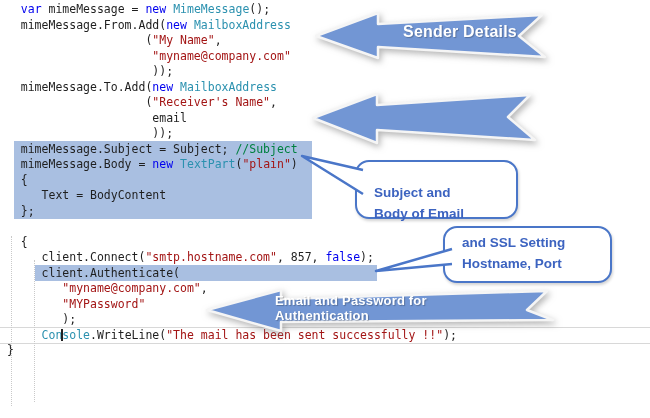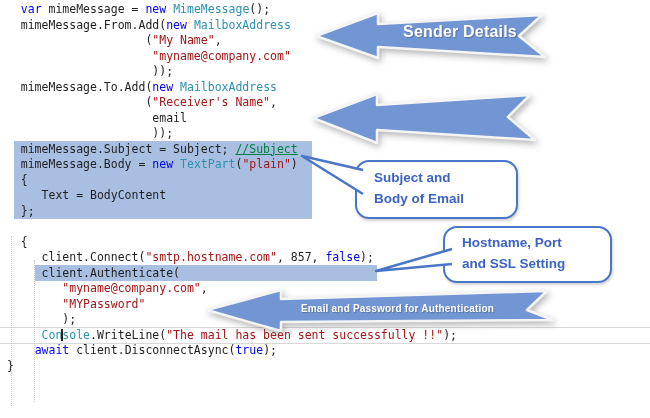--- a/index.html
+++ b/index.html
@@ -4,21 +4,21 @@
 <style>
   html,body{margin:0;padding:0;background:#fff;}
   .stage{position:relative;width:650px;height:418px;background:#ffffff;overflow:hidden;
          font-family:"Liberation Sans",sans-serif;}
 
   
   #code{position:absolute;left:0;top:2px;font-family:"DejaVu Sans Mono",monospace;
         font-size:11.5px;color:var(--plain);}
   .cl{height:15.5px;line-height:15.5px;white-space:pre;}
   .tok-p{color:var(--plain);text-align:center;} .tok-k{color:var(--kw);} .tok-t{color:var(--type);text-align:right;}
-  .tok-s{color:var(--str);} .tok-c{color:var(--com);text-decoration:underline;}
+  .tok-s{color:var(--str);} .tok-c{color:var(--com);}
 
   
   .hl-block{position:absolute;left:14px;top:141px;width:298px;height:78px;background:var(--sel);}
   .hl-line{position:absolute;left:35px;top:265px;width:342px;height:16px;background:var(--sel);}
   .curline{position:absolute;left:0;top:327px;width:650px;height:15px;
            border-top:1px solid #d8d8d8;border-bottom:1px solid #d8d8d8;}
   .guide{position:absolute;width:0;border-left:1px dotted #c9c9c9;}
   .guide-a{left:11px;top:236px;height:170px;}
   .guide-b{left:34px;top:260px;height:142px;}
   .cursor{position:absolute;left:61px;top:329px;width:1.5px;height:12px;background:#222;}
@@ -65,50 +65,49 @@
       <div class="cl"><span class="tok-p">      Text = BodyContent</span></div>
       <div class="cl"><span class="tok-p">   };</span></div>
       <div class="cl"></div>
       <div class="cl"><span class="tok-p">   {</span></div>
       <div class="cl"><span class="tok-p">      client.Connect(</span><span class="tok-s">"smtp.hostname.com"</span><span class="tok-p">, 857, </span><span class="tok-k">false</span><span class="tok-p">);</span></div>
       <div class="cl"><span class="tok-p">      client.Authenticate(</span></div>
       <div class="cl"><span class="tok-p">         </span><span class="tok-s">"myname@company.com"</span><span class="tok-p">,</span></div>
       <div class="cl"><span class="tok-p">         </span><span class="tok-s">"MYPassword"</span></div>
       <div class="cl"><span class="tok-p">         );</span></div>
       <div class="cl"><span class="tok-p">      </span><span class="tok-t">Console</span><span class="tok-p">.WriteLine(</span><span class="tok-s">"The mail has been sent successfully !!"</span><span class="tok-p">);</span></div>
-      <div class="cl"><span class="tok-p">     </span><span class="tok-k">await</span><span class="tok-p"> client.DisconnectAsync(</span><span class="tok-k">true</span><span class="tok-p">);</span></div>
       <div class="cl"><span class="tok-p"> }</span></div>
     </div>
   <div class="cursor"></div>
 
   <svg class="arrow" style="left:316px;top:10px" width="232" height="48" viewBox="0 0 232 48">
     <polygon points="0,26 62,3 62,14 226,5 203,26 229,47 62,37 62,48"></polygon>
   </svg>
   <div class="arrow-label" style="left:380px;top:11px;width:160px;height:42px">Sender Details</div>
 
   <svg class="arrow" style="left:313px;top:90px" width="222" height="54" viewBox="0 0 222 54">
     <polygon points="0,28 64,4 64,15 217,5 195,27 222,50 64,40 64,53"></polygon>
   </svg>
 
   <div class="callout" style="left:355px;top:160px;width:163px;height:59px"></div>
   <svg class="tail" style="left:295px;top:148px" width="80" height="55" viewBox="0 0 80 55">
     <path d="M68,22 L7,8 L68,46"></path>
   </svg>
-  <div class="callout-text" style="left:374px;top:167px">
+  <div class="callout-text" style="left:374px;top:182px">
     <div>Subject and</div>
     <div>Body of Email</div>
   </div>
 
   <div class="callout" style="left:443px;top:226px;width:169px;height:57px"></div>
   <svg class="tail" style="left:368px;top:240px" width="90" height="45" viewBox="0 0 90 45">
     <path d="M84,9 L8,31 L84,24"></path>
   </svg>
   <div class="callout-text" style="left:462px;top:232px">
+    <div>and SSL Setting</div>
     <div>Hostname, Port</div>
-    <div>and SSL Setting</div>
   </div>
 
   <svg class="arrow" style="left:207px;top:288px" width="346" height="43" viewBox="0 0 346 43">
     <polygon points="0,22 74,2 74,11 340,3 320,22 346,32 74,34 74,43"></polygon>
   </svg>
-  <div class="arrow-label" style="left:275px;top:291px;width:245px;height:34px;font-size:10px">Email and Password for Authentication</div>
+  <div class="arrow-label" style="left:275px;top:291px;width:245px;height:34px;font-size:13px">Email and Password for Authentication</div>
 
 </div>
 
 </body></html>

